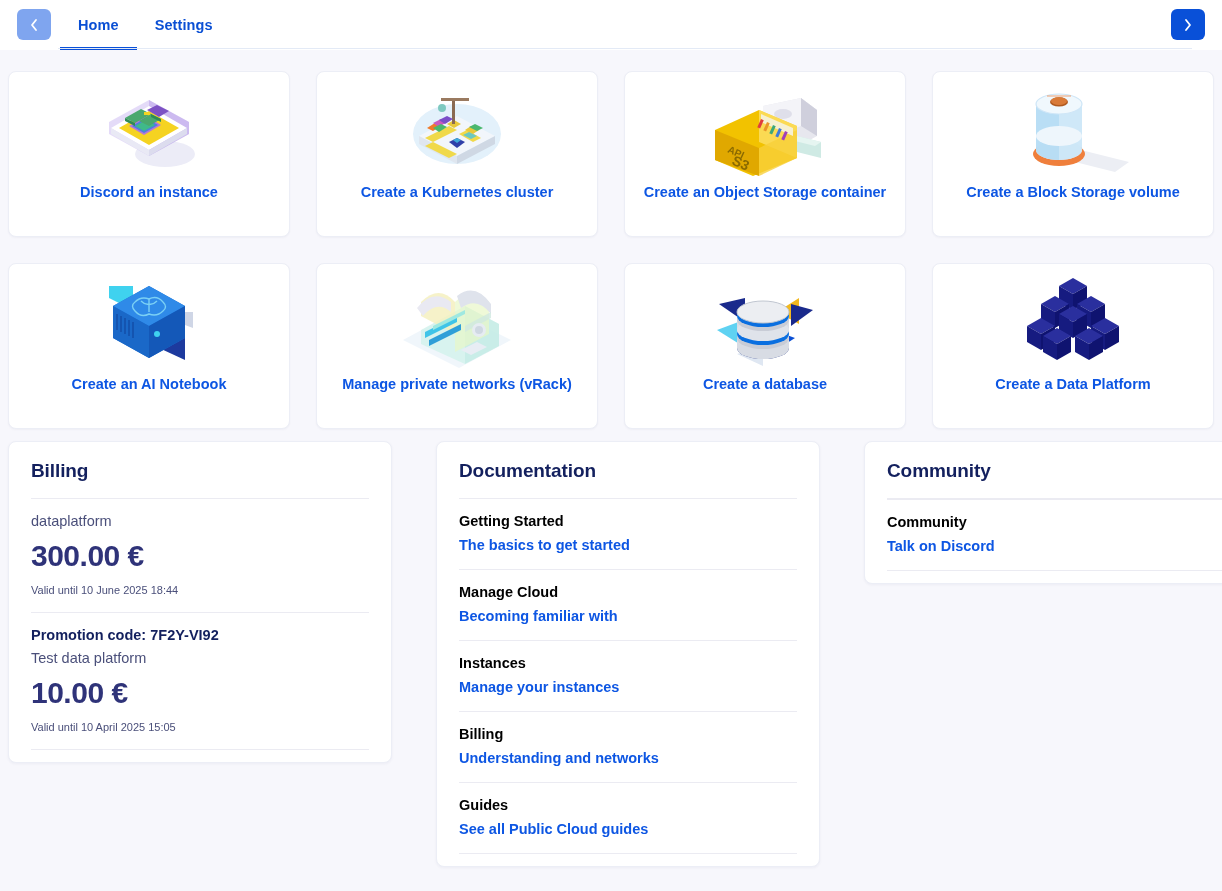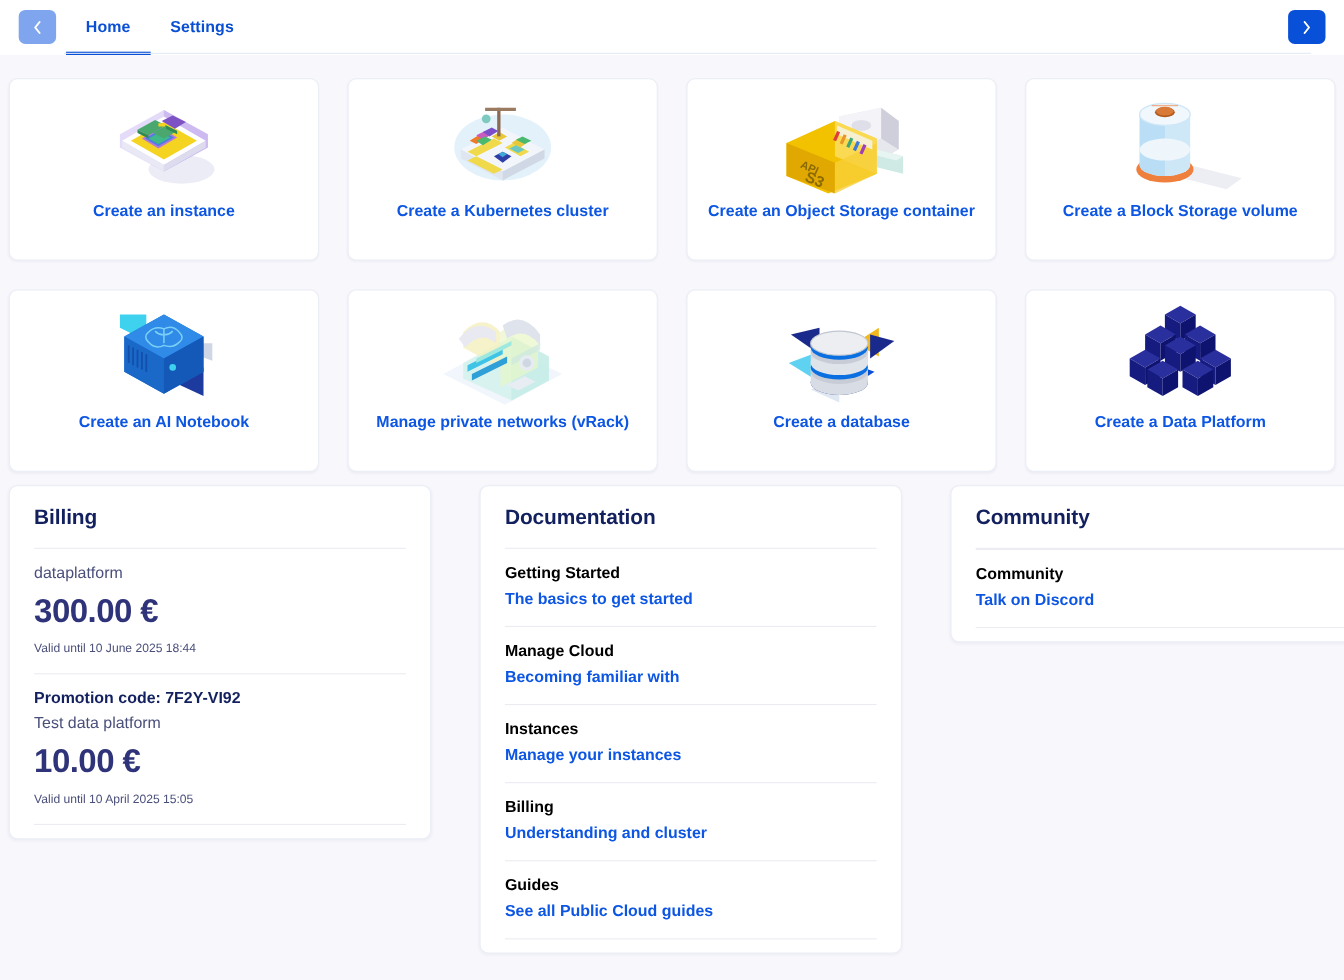--- a/index.html
+++ b/index.html
@@ -218,21 +218,21 @@
         <path d="M43 50 L57 42 L69 49 L55 57 Z" fill="#4b7ee0"></path>
         <path d="M46 50 L57 44 L66 49 L55 55 Z" fill="#3fb98a"></path>
         <path d="M36 42 L52 33 L62 38 L46 47 Z" fill="#4aa86e"></path>
         <path d="M36 42 L46 47 L46 50 L36 45 Z" fill="#2f8a56"></path>
         <path d="M62 38 L72 43 L60 50 L50 45 Z" fill="#4aa86e"></path>
         <path d="M62 38 L72 43 L72 46 L62 41 Z" fill="#2f8a56"></path>
         <path d="M58 34 L68 29 L80 35 L70 41 Z" fill="#7d52c4"></path>
         <rect x="55" y="36" width="6" height="3" fill="#f5d321"></rect>
       </svg>
     </div>
-    <div class="tile-label">Create an instance</div>
+    <div class="tile-label">Discord an instance</div>
   </div>
 
   <div class="tile">
     <div class="tile-art">
       <svg width="120" height="104" viewBox="0 0 120 104">
         <ellipse cx="60" cy="58" rx="44" ry="30" fill="#e3f1fb"></ellipse>
         <path d="M22 60 L60 40 L98 60 L60 80 Z" fill="#f2f6fb"></path>
         <path d="M22 60 L60 80 L60 88 L22 68 Z" fill="#dfe6ef"></path>
         <path d="M98 60 L60 80 L60 88 L98 68 Z" fill="#cfd8e4"></path>
         <path d="M28 62 L52 50 L60 54 L36 66 Z" fill="#f0d94a"></path>
@@ -453,21 +453,21 @@
     <hr>
 
     <div class="link-row">
       <div class="link-head">Instances</div>
       <a class="link-a">Manage your instances</a>
     </div>
     <hr>
 
     <div class="link-row">
       <div class="link-head">Billing</div>
-      <a class="link-a">Understanding and cluster</a>
+      <a class="link-a">Understanding and networks</a>
     </div>
     <hr>
 
     <div class="link-row">
       <div class="link-head">Guides</div>
       <a class="link-a">See all Public Cloud guides</a>
     </div>
     <hr>
   </div>
 

